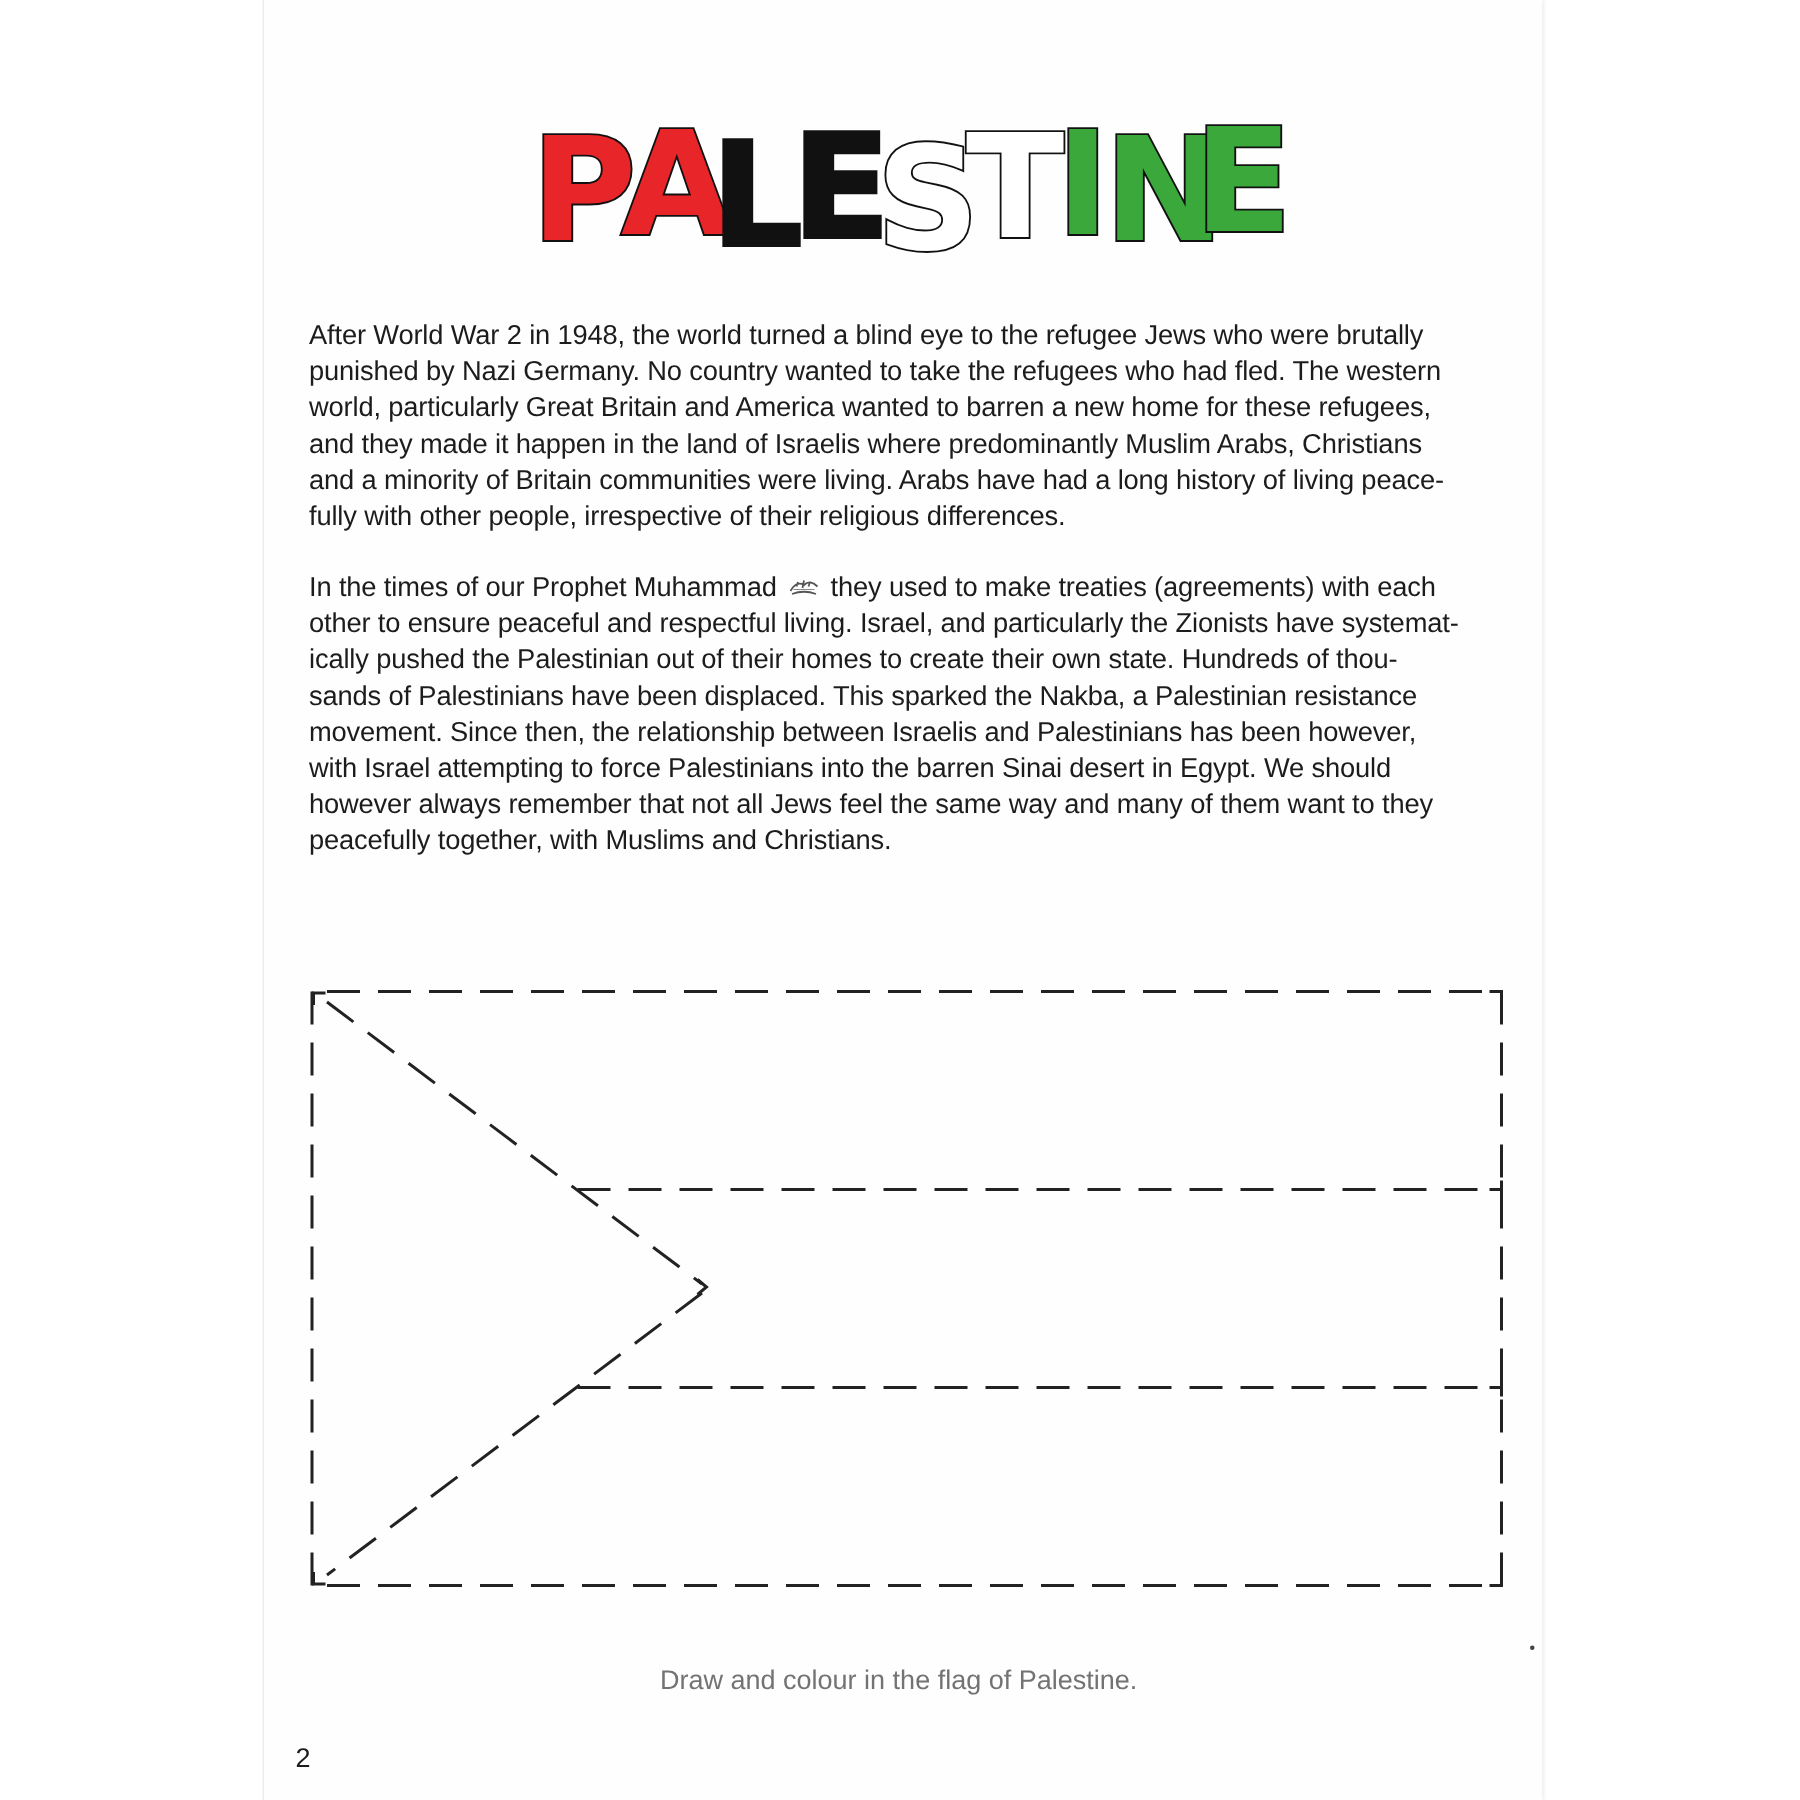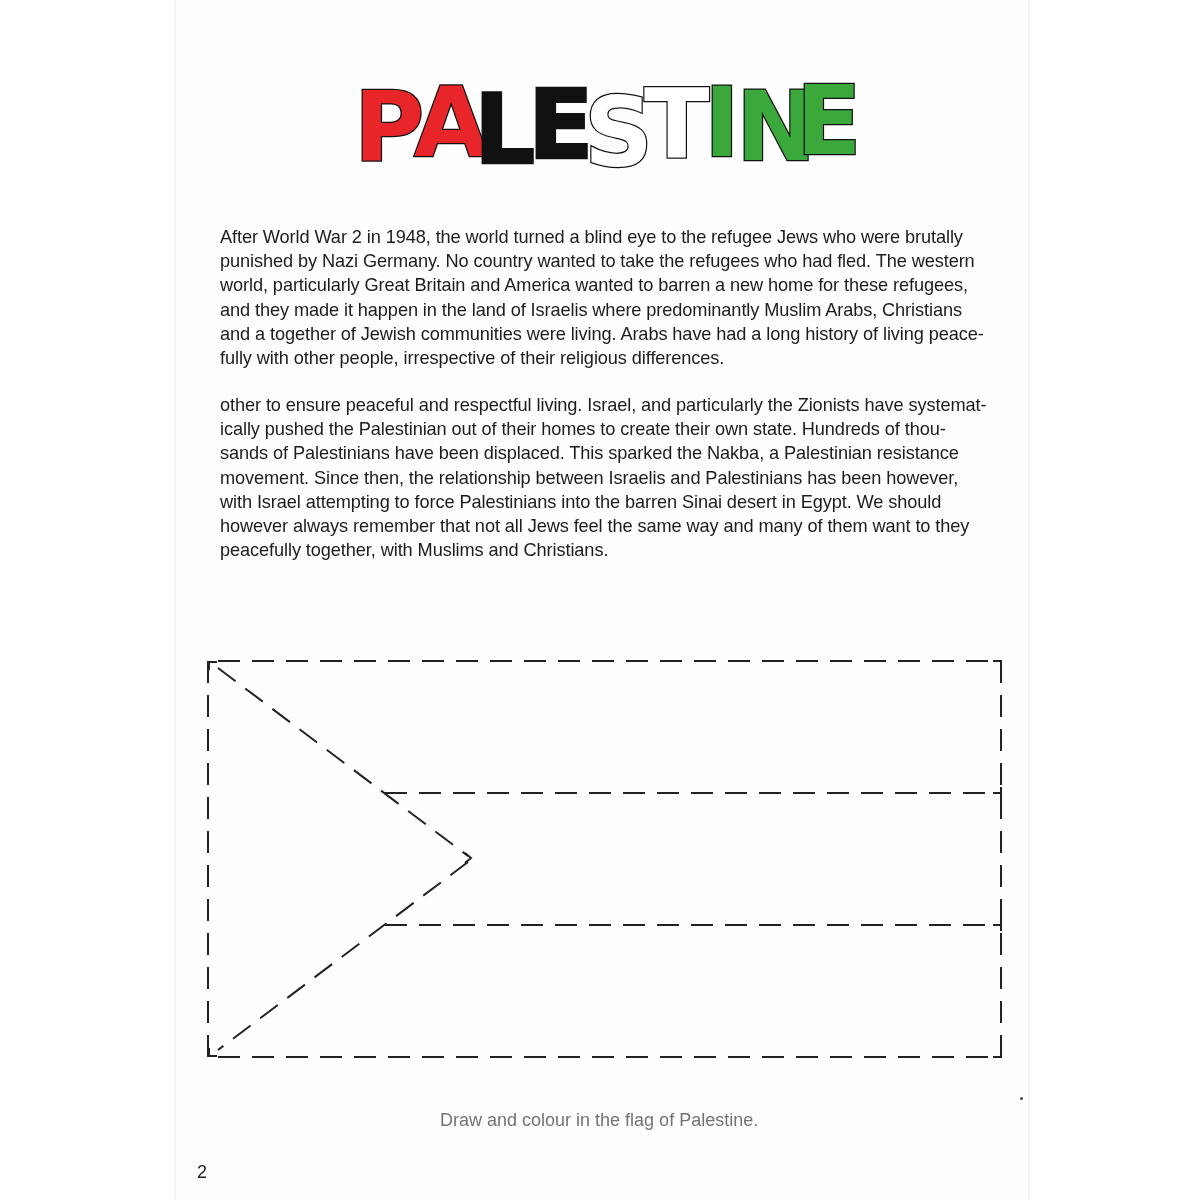--- a/index.html
+++ b/index.html
@@ -19,21 +19,21 @@
       position: absolute; left: 352px; top: 68px; width: 500px; height: 100px;
     }
     .title svg { width: 100%; height: 100%; overflow: visible; }
     .title text {
       font-family: "DejaVu Sans", sans-serif; font-weight: bold;
       font-size: 96px; stroke: #111; stroke-width: 2.5px;
       paint-order: stroke fill;
     }
     .para {
       position: absolute; left: 204px; width: 800px;
-      font-size: 18.2px; line-height: 24.2px; margin: 16px;
+      font-size: 18.2px; line-height: 24.2px; margin: 2px;
       color: #1c1c1c; letter-spacing: -0.1px;
     }
     .para .line { display: block; white-space: nowrap; }
     .para1 { top: 209px; }
     .para2 { top: 377px; }
     .pbuh {
       display: inline-block; width: 22px; height: 14px; vertical-align: -1px;
       margin: 0 2px;
     }
     .flag-area {
@@ -70,25 +70,33 @@
     <text id="t7" x="384" y="92" fill="#3aa83a">N</text>
     <text id="t8" x="444" y="86" fill="#3aa83a">E</text>
   </svg>
 </div>
 
 <p class="para para1">
   <span class="line">After World War 2 in 1948, the world turned a blind eye to the refugee Jews who were brutally</span>
   <span class="line">punished by Nazi Germany. No country wanted to take the refugees who had fled. The western</span>
   <span class="line">world, particularly Great Britain and America wanted to barren a new home for these refugees,</span>
   <span class="line">and they made it happen in the land of Israelis where predominantly Muslim Arabs, Christians</span>
-  <span class="line">and a together of Jewish communities were living. Arabs have had a long history of living peace-</span>
+  <span class="line">and a minority of Britain communities were living. Arabs have had a long history of living peace-</span>
   <span class="line">fully with other people, irrespective of their religious differences.</span>
 </p>
 
 <p class="para para2">
+  <span class="line">
+    <span>In the times of our Prophet Muhammad</span>
+    <svg class="pbuh" viewBox="0 0 22 14">
+      <path d="M2 10 Q6 3 11 6 Q15 2 20 7 M3 12 Q11 9 19 12 M6 7 L7 4 M10 8 L11 3 M14 7 L15 4" stroke="#555" stroke-width="1.2" fill="none"></path>
+      <path d="M4 9 L18 9" stroke="#888" stroke-width="0.8"></path>
+    </svg>
+    <span>they used to make treaties (agreements)  with each</span>
+  </span>
   <span class="line">other to ensure peaceful and respectful living. Israel, and particularly the Zionists have systemat-</span>
   <span class="line">ically pushed the Palestinian out of their homes to create their own state. Hundreds of thou-</span>
   <span class="line">sands of Palestinians have been displaced. This sparked the Nakba, a Palestinian resistance</span>
   <span class="line">movement. Since then, the relationship between Israelis and Palestinians has been however,</span>
   <span class="line">with Israel attempting to force Palestinians into the barren Sinai desert in Egypt. We should</span>
   <span class="line">however always remember that not all Jews feel the same way and many of them want to they</span>
   <span class="line">peacefully together, with Muslims and Christians.</span>
 </p>
 
 <div class="flag-area">

